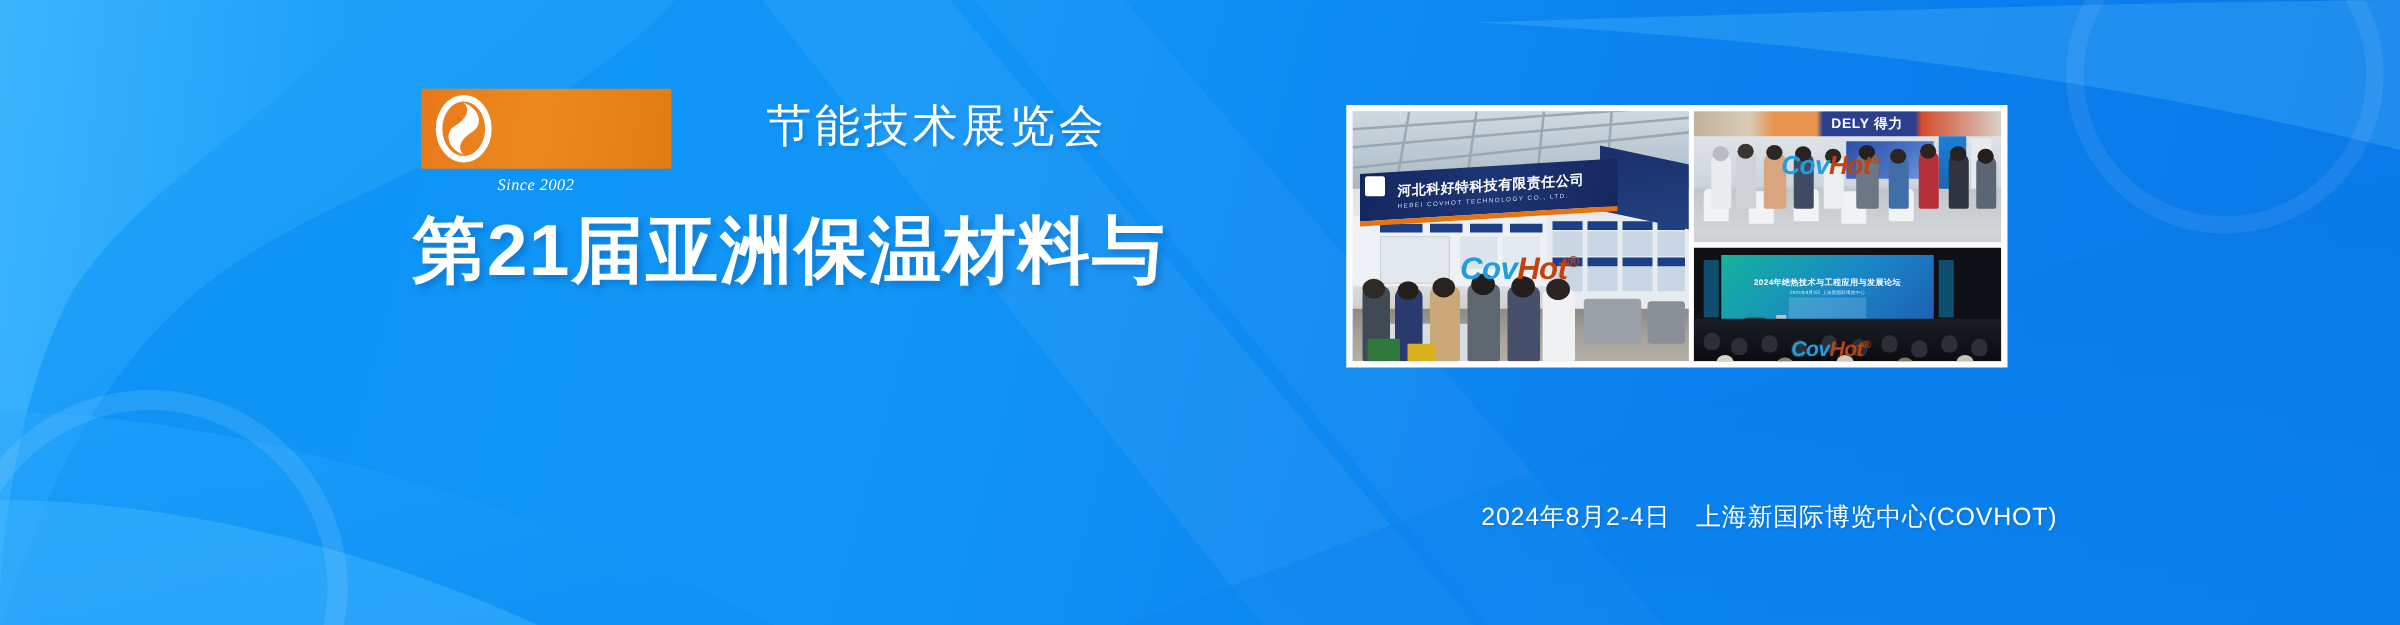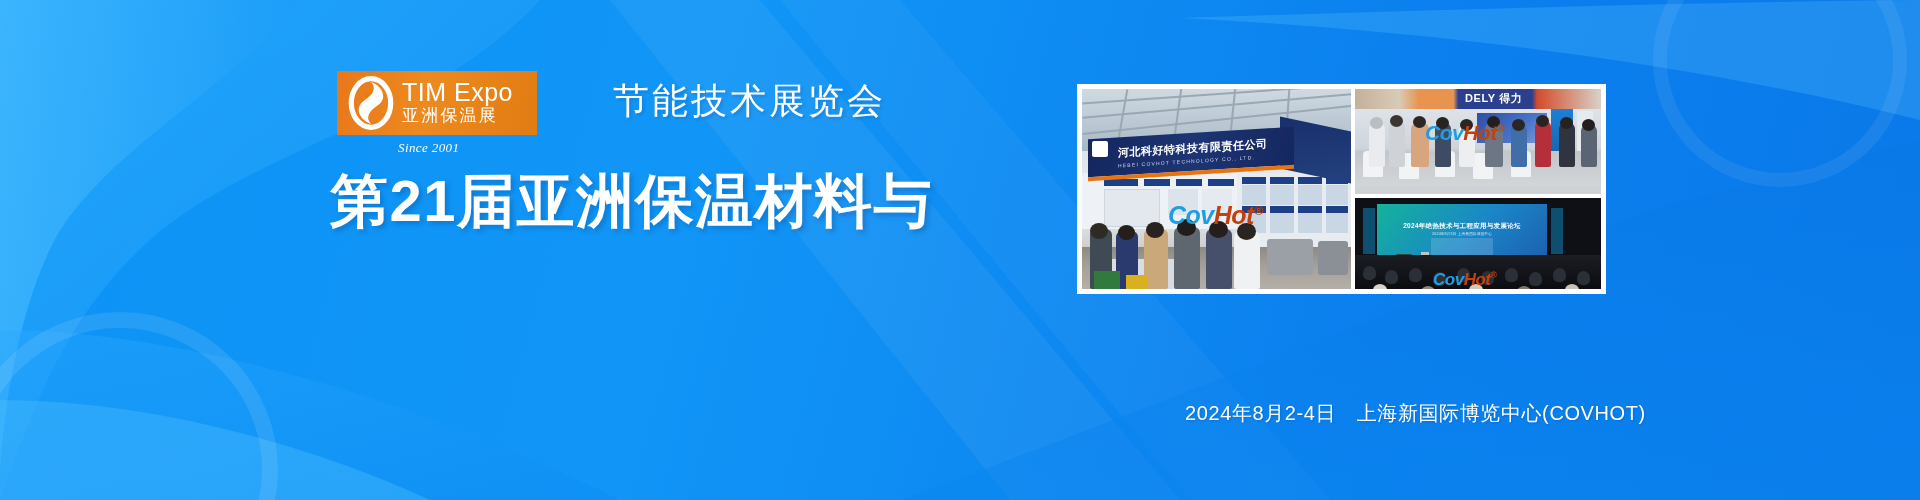--- a/index.html
+++ b/index.html
@@ -221,26 +221,22 @@
     <circle cx="120" cy="470" r="150" fill="none" stroke="#ffffff" stroke-opacity=".10" stroke-width="16"></circle>
     <circle cx="1780" cy="60" r="120" fill="none" stroke="#ffffff" stroke-opacity=".07" stroke-width="14"></circle>
   </svg>
 
   <div id="logo-box">
     <svg id="logo-mark" viewBox="0 0 100 100">
       <ellipse cx="50" cy="50" rx="34" ry="42" fill="none" stroke="#ffffff" stroke-width="9"></ellipse>
       <path d="M50 14 C72 22 78 44 62 54 C46 64 40 76 50 86 C28 78 22 56 38 46 C54 36 60 24 50 14 Z" fill="#ffffff"></path>
       <ellipse cx="43" cy="36" rx="4" ry="3.4" fill="#e8781a"></ellipse>
     </svg>
-    <div id="logo-text">
-      <div id="logo-title">TIM Expo</div>
-      <div id="logo-cn">亚洲保温展</div>
-    </div>
   </div>
-  <div id="logo-since">Since 2001</div>
+  <div id="logo-since">Since 2002</div>
 
   <div id="subtitle">节能技术展览会</div>
 
   <div id="title-wrap">
     <div class="title-line l1">第21届亚洲保温材料与</div>
   </div>
 
   <div id="collage">
 
     <div id="photo-left">

